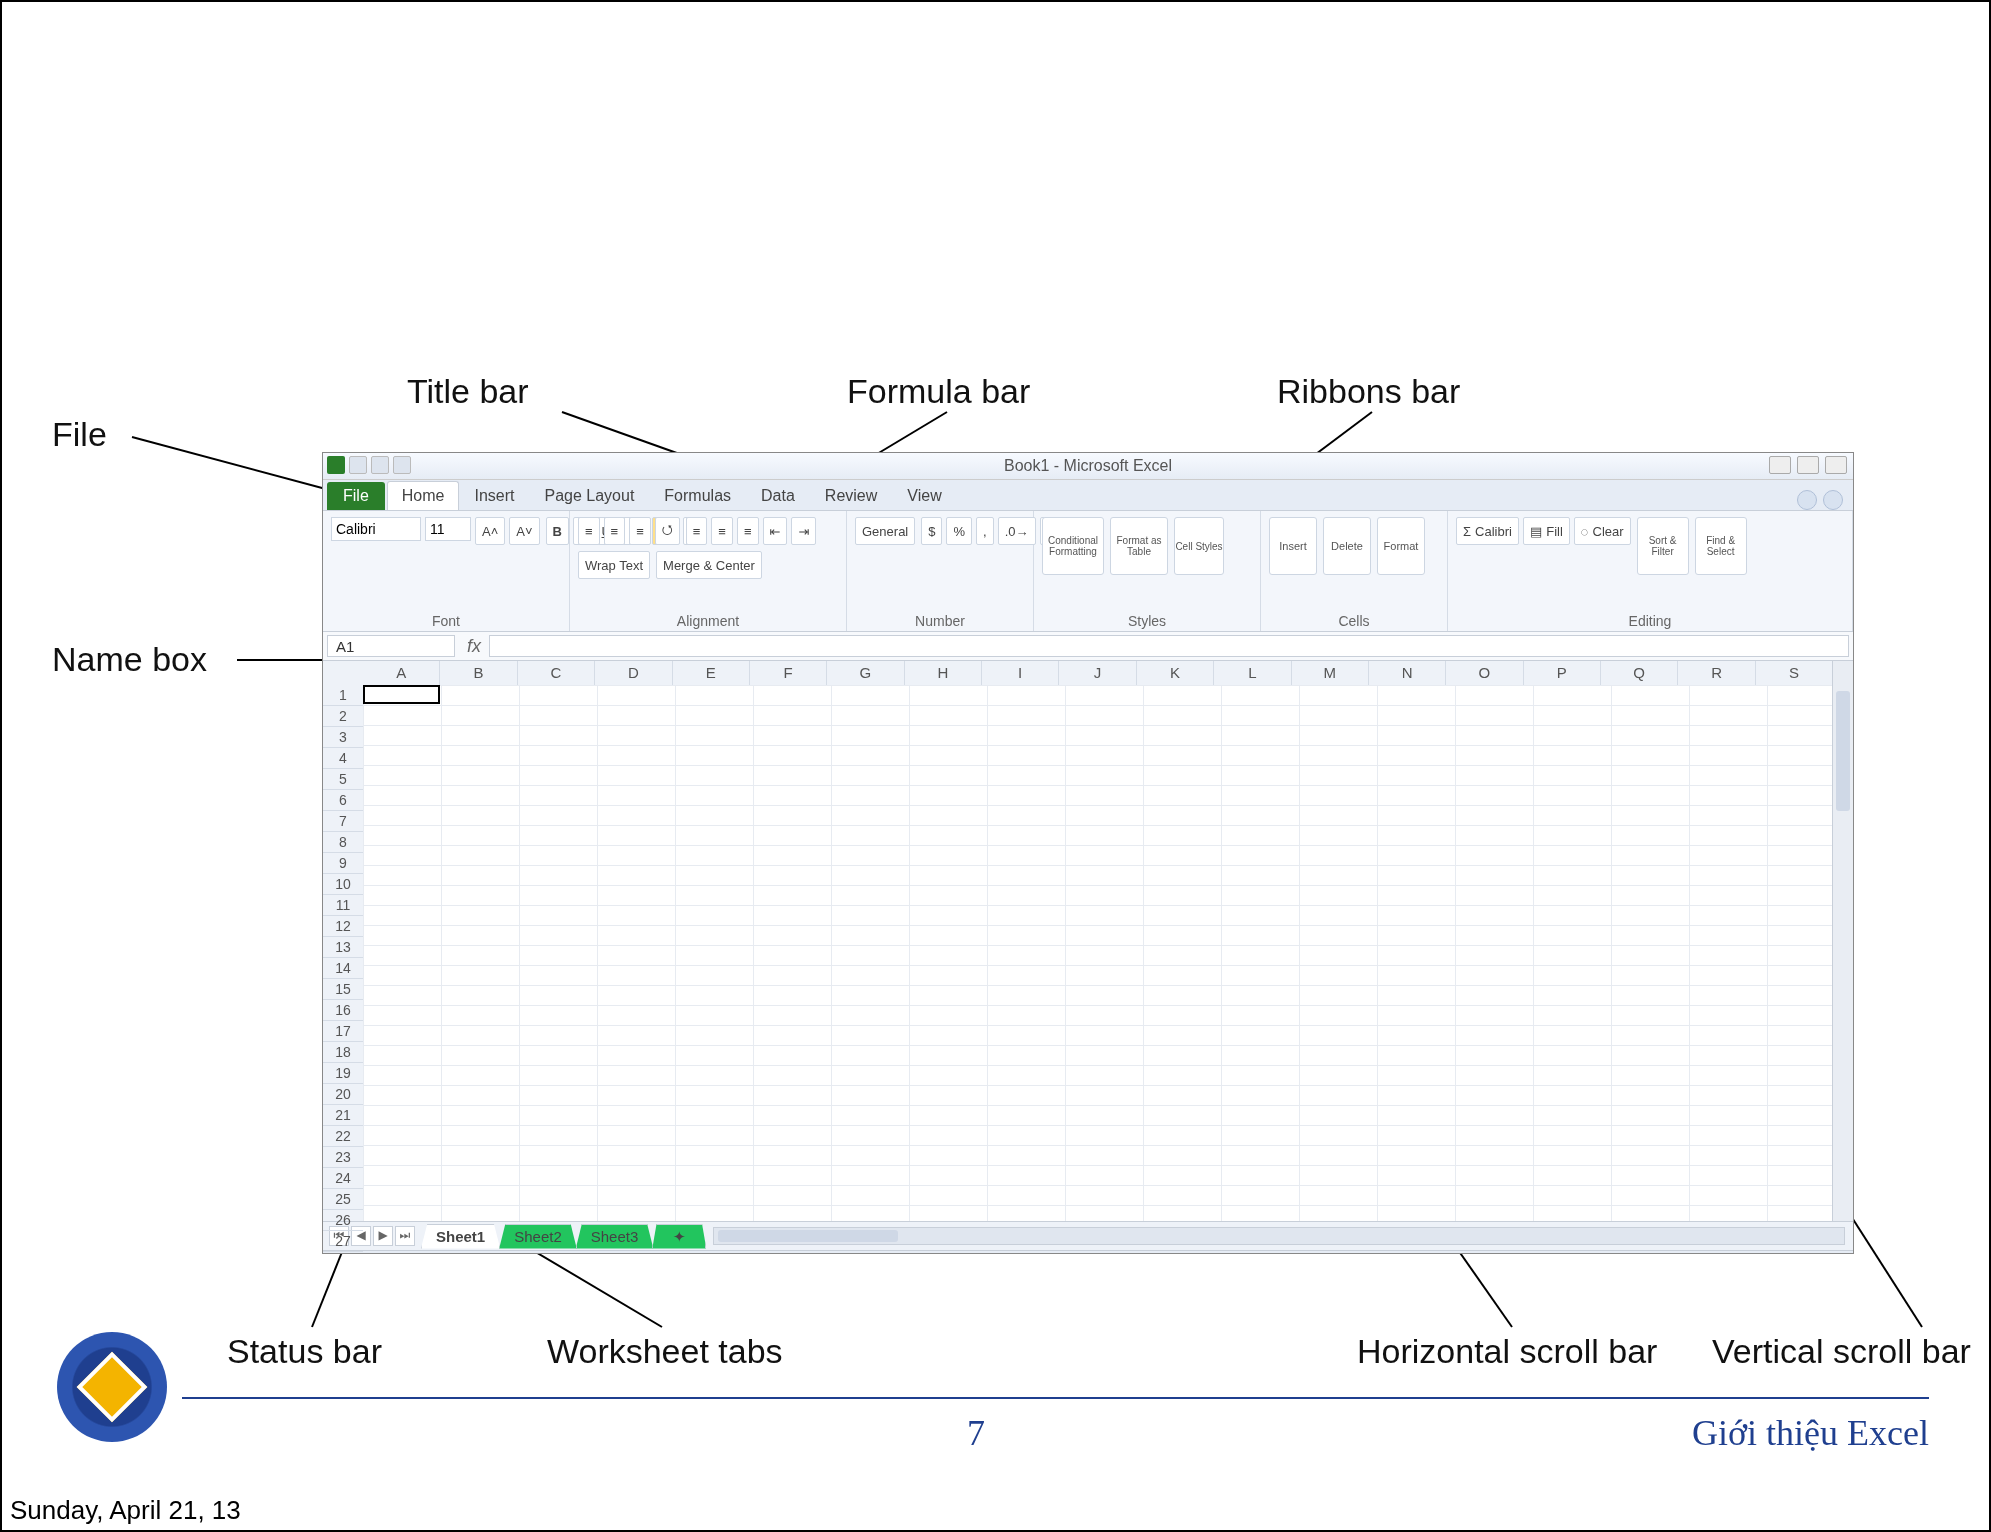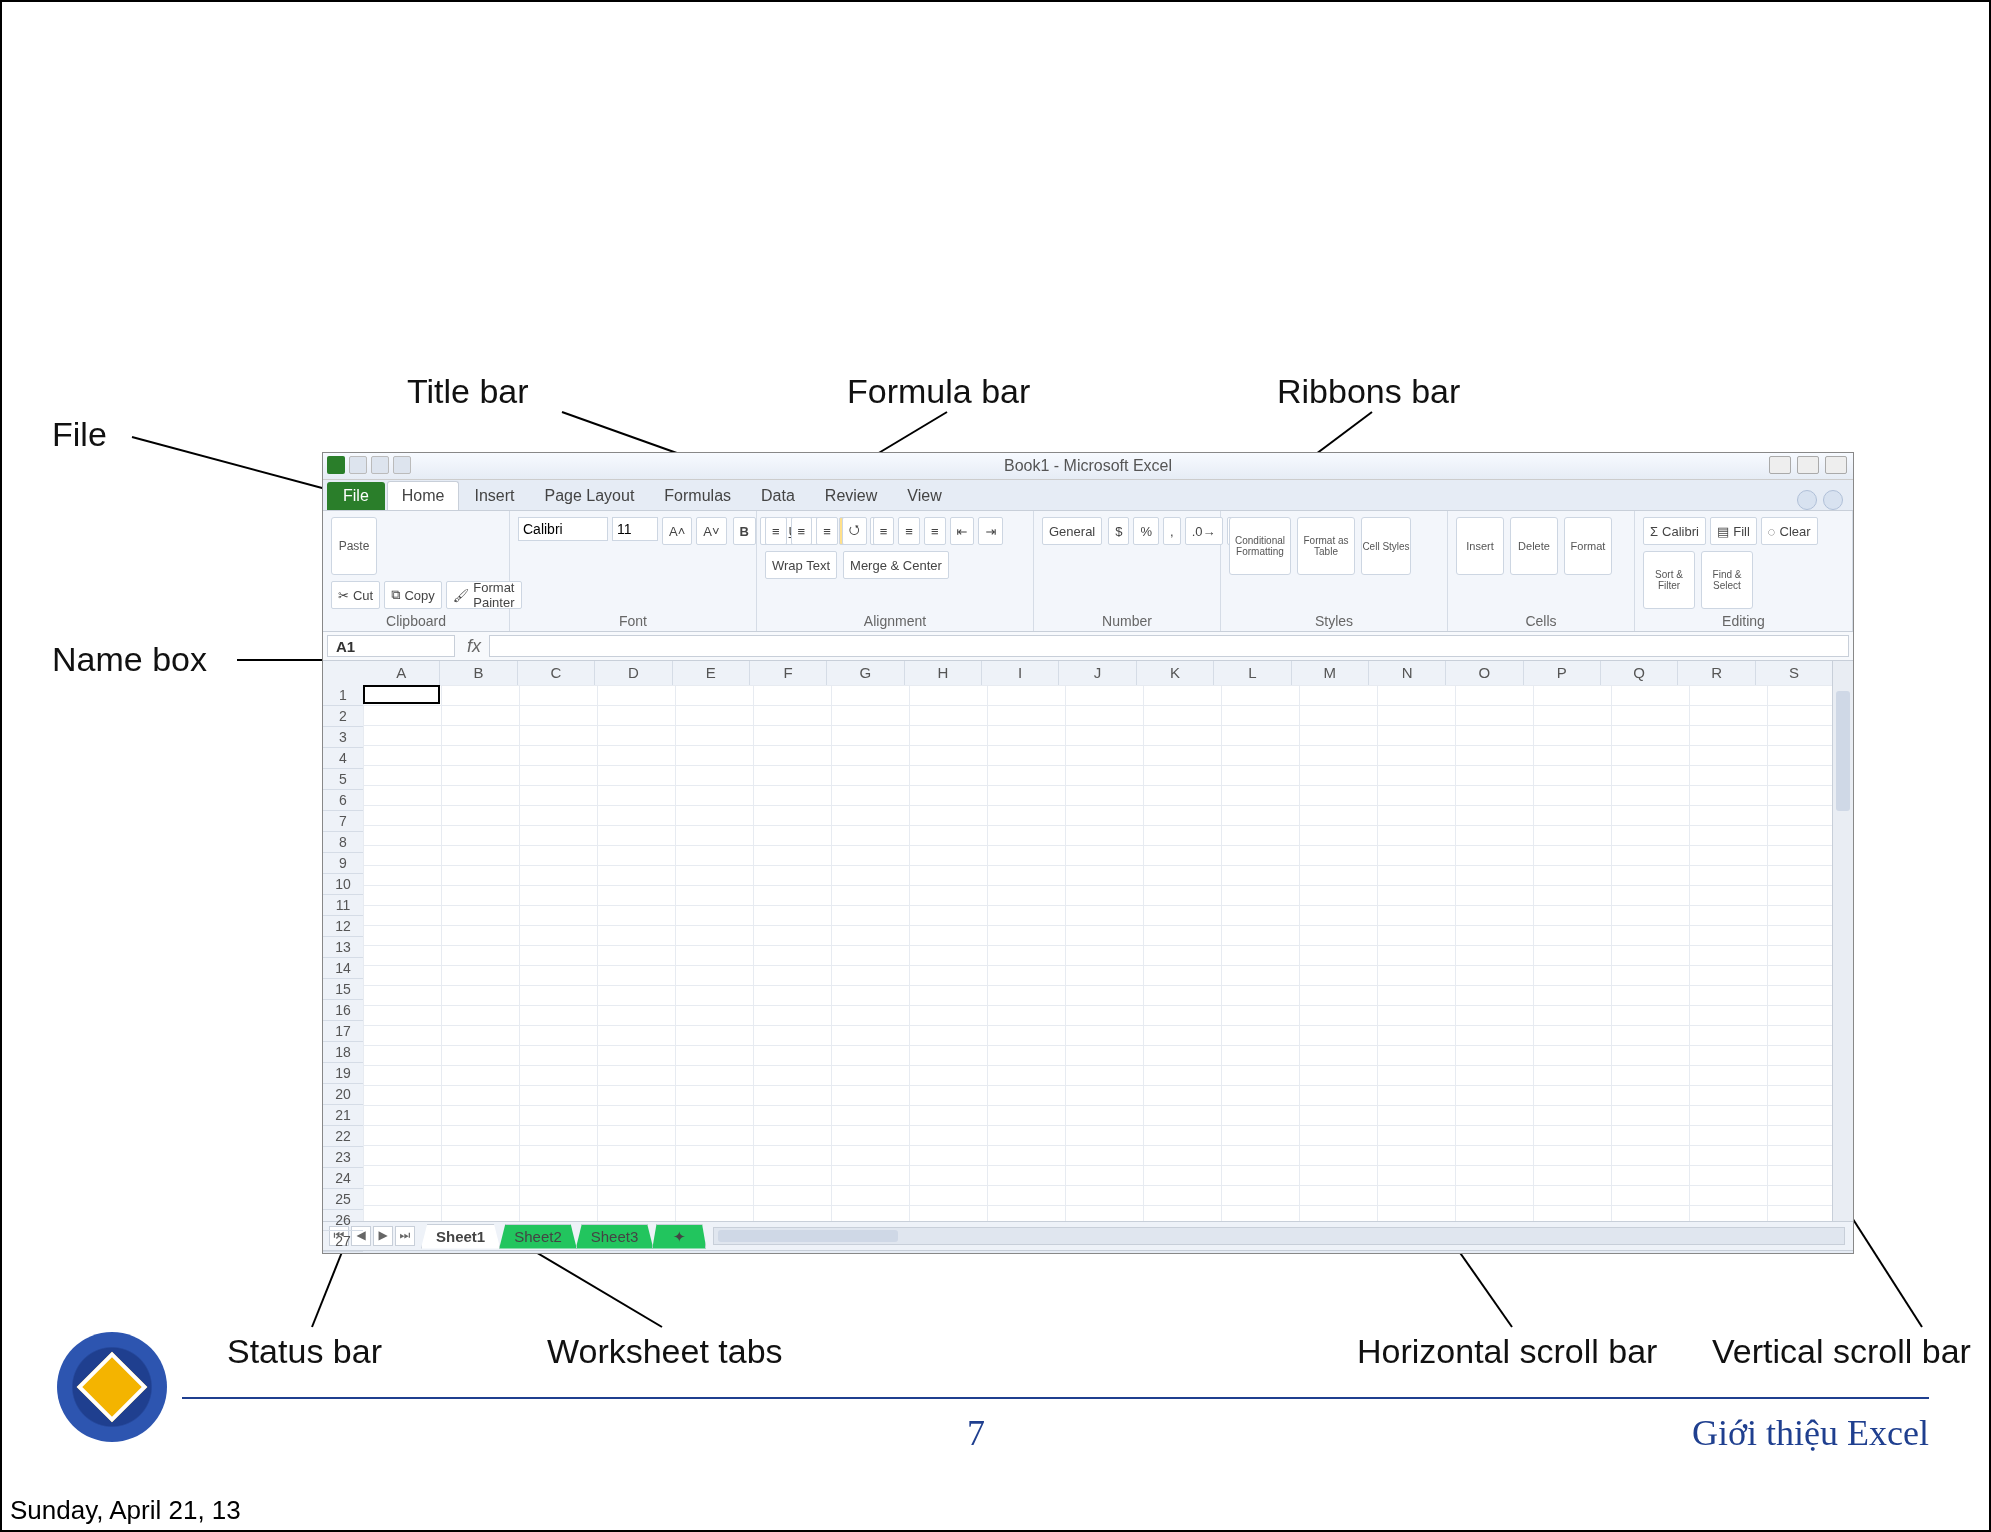--- a/index.html
+++ b/index.html
@@ -191,21 +191,21 @@
 
   .formula-row {
     height: 28px;
     display: flex;
     align-items: stretch;
     border-bottom: 1px solid #c8cfd9;
     background: #f7f9fc;
   }
   .name-box {
     width: 110px; border: 1px solid #c8cfd9; background: #fff; margin: 3px 4px; font-size: 15px;
-    display: flex; align-items: center; padding: 0 8px; font-weight: bold;
+    display: flex; align-items: center; padding: 0 8px; font-weight: normal;
   }
   .fx-label { display: flex; align-items: center; padding: 0 8px; font-style: italic; color: #666; }
   .formula-input {
     flex: 1; border: 1px solid #c8cfd9; background: #fff; margin: 3px 4px 3px 0;
   }
 
   .grid-wrap {
     position: relative;
     height: 560px;
     display: flex;
@@ -360,31 +360,20 @@
       <div class="tab">Review</div>
       <div class="tab">View</div>
       <div class="help-icons">
         <span></span>
         <span></span>
       </div>
     </div>
 
     <div class="ribbon">
 
-      <div class="ribbon-group" style="width:170px">
-        <div class="group-body">
-          <div class="rbtn-lg">Paste</div>
-          <div class="rstack">
-            <div class="rbtn-sm">✂ <span style="margin-left:4px">Cut</span></div>
-            <div class="rbtn-sm">⧉ <span style="margin-left:4px">Copy</span></div>
-            <div class="rbtn-sm">🖌 <span style="margin-left:4px">Format Painter</span></div>
-          </div>
-        </div>
-        <div class="group-label">Clipboard</div>
-      </div>
 
       <div class="ribbon-group" style="width:230px">
         <div class="group-body">
           <div class="rstack" style="gap:6px; width:100%">
             <div style="display:flex; gap:4px;">
               <input class="fontname" value="Calibri" style="">
               <input class="fontsize" value="11" style="">
               <div class="rbtn-sm">A˄</div>
               <div class="rbtn-sm">A˅</div>
             </div>

